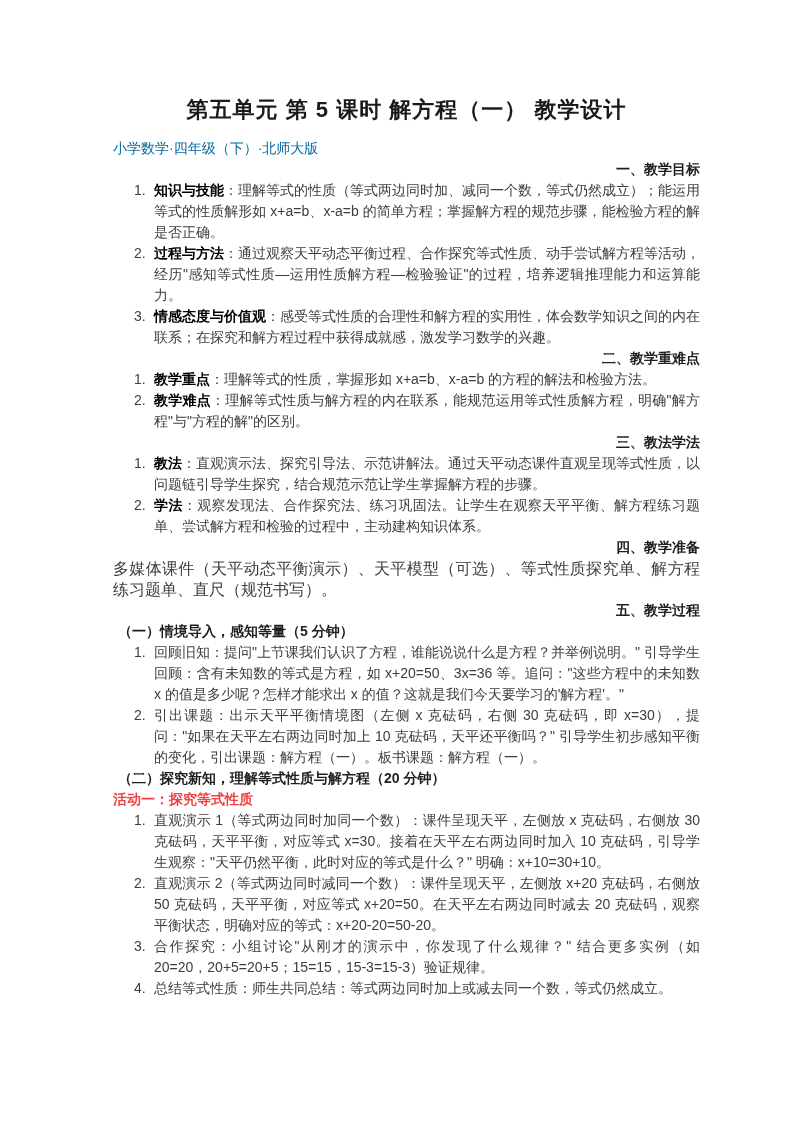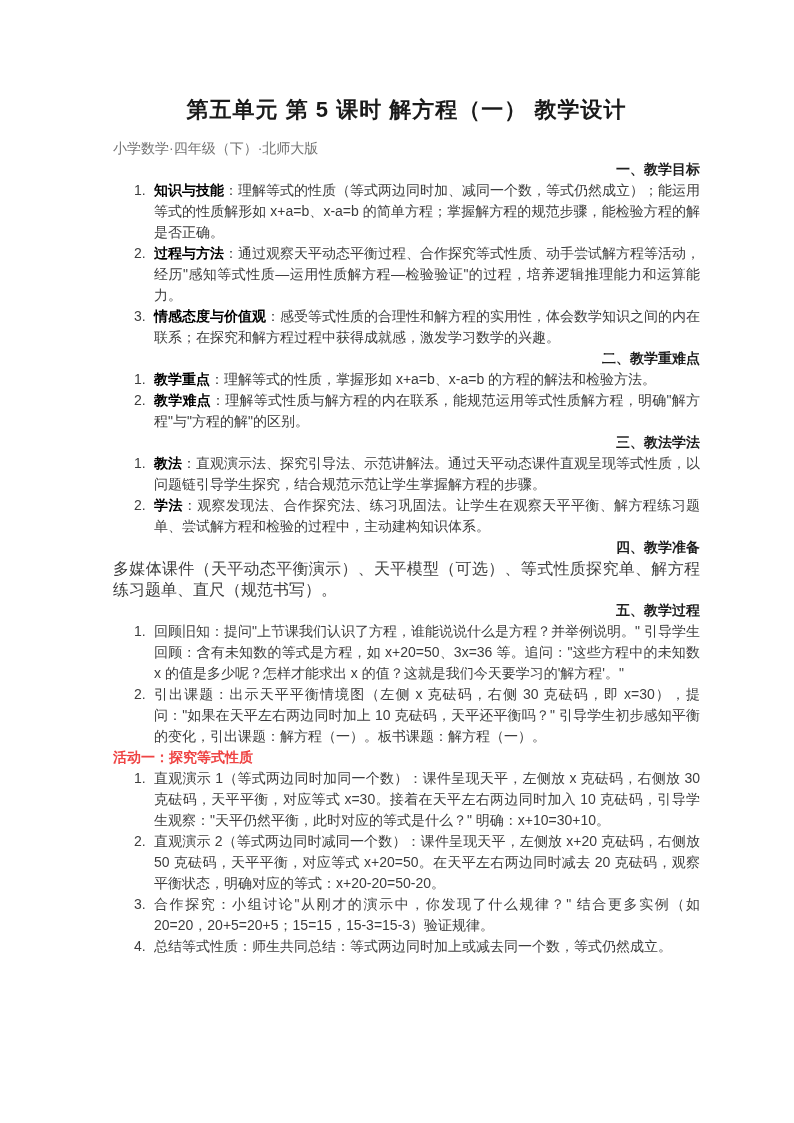--- a/index.html
+++ b/index.html
@@ -18,21 +18,21 @@
   }
   .title {
     font-size: 22px; line-height: 30px;
     font-weight: 700; color: #1a1a1a;
     text-align: center;
     margin: 0 0 13px 0;
     letter-spacing: 1px;
   }
   .subtitle {
     font-size: 14px; line-height: 21px;
-    margin: 0; color: #737373;
+    margin: 0; color: #0369a1;
   }
   .sec-heading {
     font-size: 14px; line-height: 21px;
     font-weight: 700; color: #1f1f1f;
     margin: 0;
     text-align: right;
   }
   .sub-heading {
     font-size: 14px; line-height: 21px;
     font-weight: 700; color: #1f1f1f;
@@ -99,29 +99,31 @@
     <div class="item">
       <span class="num">2.</span><b>学法</b><span>：观察发现法、合作探究法、练习巩固法。让学生在观察天平平衡、解方程练习题单、尝试解方程和检验的过程中，主动建构知识体系。</span>
     </div>
   </div>
 
   <h2 class="sec-heading">四、教学准备</h2>
   <p class="para">多媒体课件（天平动态平衡演示）、天平模型（可选）、等式性质探究单、解方程练习题单、直尺（规范书写）。</p>
 
   <h2 class="sec-heading">五、教学过程</h2>
 
+  <h3 class="sub-heading">（一）情境导入，感知等量（5 分钟）</h3>
   <div class="list">
     <div class="item">
       <span class="num">1.</span><span>回顾旧知：提问"上节课我们认识了方程，谁能说说什么是方程？并举例说明。" 引导学生回顾：含有未知数的等式是方程，如 x+20=50、3x=36 等。追问："这些方程中的未知数 x 的值是多少呢？怎样才能求出 x 的值？这就是我们今天要学习的'解方程'。"</span>
     </div>
     <div class="item">
       <span class="num">2.</span><span>引出课题：出示天平平衡情境图（左侧 x 克砝码，右侧 30 克砝码，即 x=30），提问："如果在天平左右两边同时加上 10 克砝码，天平还平衡吗？" 引导学生初步感知平衡的变化，引出课题：解方程（一）。板书课题：解方程（一）。</span>
     </div>
   </div>
 
+  <h3 class="sub-heading">（二）探究新知，理解等式性质与解方程（20 分钟）</h3>
   <h4 class="activity-heading">活动一：探究等式性质</h4>
   <div class="list">
     <div class="item">
       <span class="num">1.</span><span>直观演示 1（等式两边同时加同一个数）：课件呈现天平，左侧放 x 克砝码，右侧放 30 克砝码，天平平衡，对应等式 x=30。接着在天平左右两边同时加入 10 克砝码，引导学生观察："天平仍然平衡，此时对应的等式是什么？" 明确：x+10=30+10。</span>
     </div>
     <div class="item">
       <span class="num">2.</span><span>直观演示 2（等式两边同时减同一个数）：课件呈现天平，左侧放 x+20 克砝码，右侧放 50 克砝码，天平平衡，对应等式 x+20=50。在天平左右两边同时减去 20 克砝码，观察平衡状态，明确对应的等式：x+20-20=50-20。</span>
     </div>
     <div class="item">
       <span class="num">3.</span><span>合作探究：小组讨论"从刚才的演示中，你发现了什么规律？" 结合更多实例（如 20=20，20+5=20+5；15=15，15-3=15-3）验证规律。</span>

